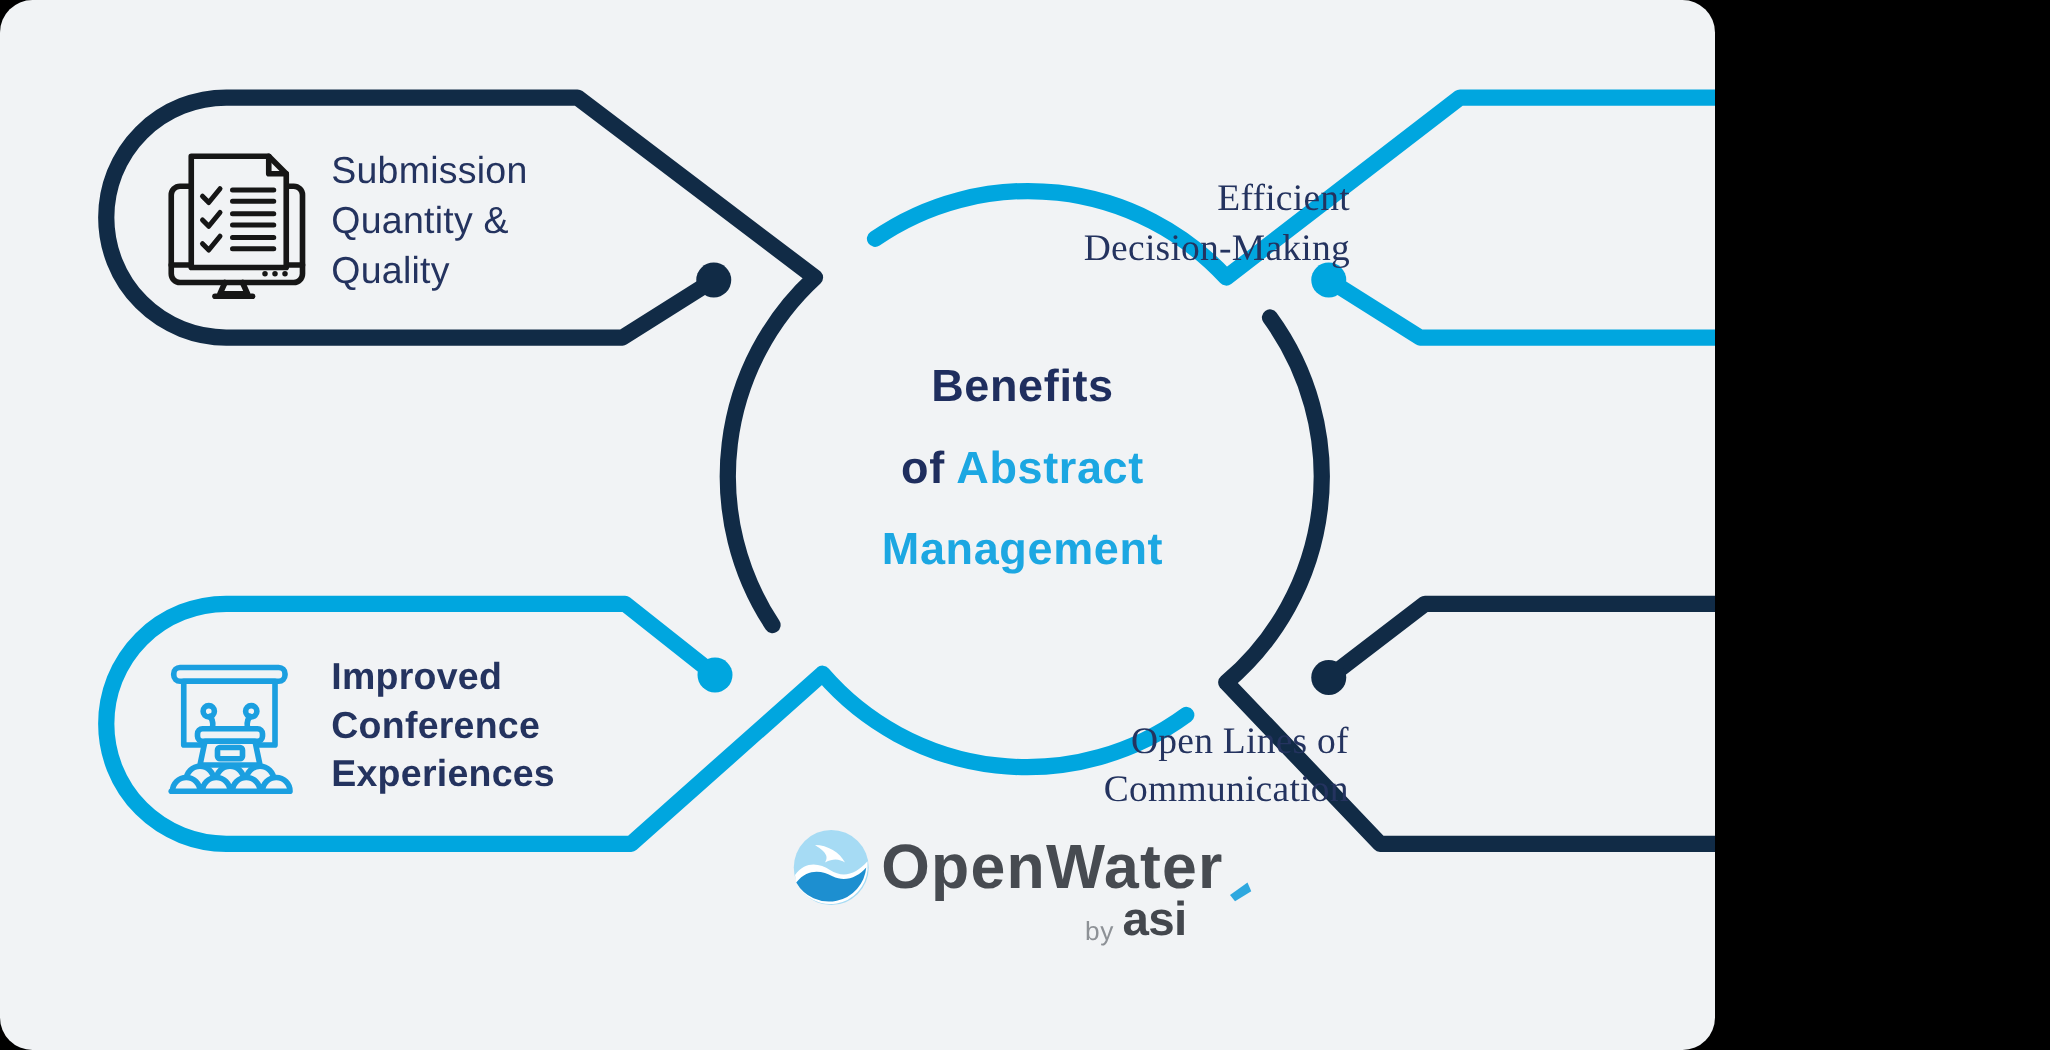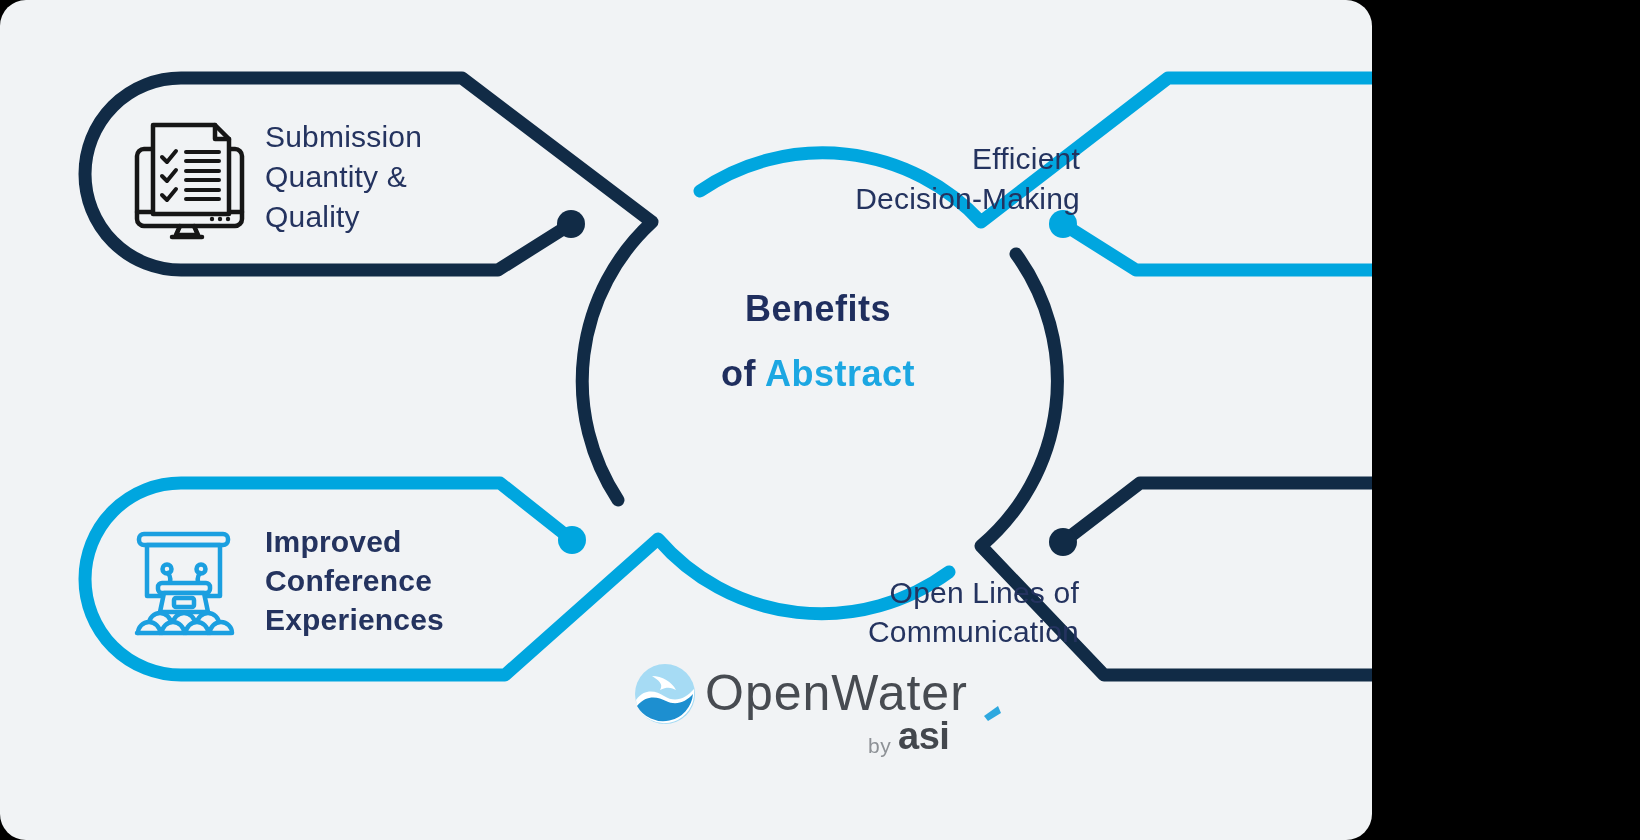--- a/index.html
+++ b/index.html
@@ -12,29 +12,29 @@
   .navy-stroke{stroke:#112B46;}
   .blue-stroke{stroke:#00A6DF;}
   .shape{fill:none;stroke-width:13;stroke-linejoin:round;stroke-linecap:round;}
   .icon{fill:none;stroke-width:4.5;stroke-linejoin:round;stroke-linecap:round;}
   .icon-thin{fill:none;stroke-width:4;stroke-linejoin:round;stroke-linecap:round;}
   .bgfill{fill:#F1F3F5;}
   .label{
     position:absolute;font-size:30px;line-height:40px;color:#24335F;
     white-space:pre-line;letter-spacing:0.2px;
   }
-  .label.right{text-align:right;}
+  .label.right{text-align:right;font-family:Liberation Serif, serif;}
   .title{
     position:absolute;left:568px;top:276px;width:500px;text-align:center;
     font-size:36px;line-height:65px;font-weight:bold;color:#1F2E5E;letter-spacing:0.5px;
   }
   .title .accent{color:#1CA7E2;}
   .logo-text{
     position:absolute;left:705px;top:664px;font-size:50px;color:#474B51;
-    letter-spacing:1px;font-weight:400;
+    letter-spacing:1px;font-weight:700;
   }
   .logo-by{
     position:absolute;left:868px;top:734px;font-size:21px;color:#8D9196;letter-spacing:0.5px;
   }
   .logo-asi{
     position:absolute;left:898px;top:715px;font-size:38px;font-weight:bold;
     color:#43474D;letter-spacing:-0.5px;
   }
 </style>
 </head>
@@ -138,19 +138,20 @@
   <div class="label" style="left:265px;top:522px;line-height:39px;font-weight:bold;">Improved
 Conference
 Experiences</div>
 
   <div class="label right" style="right:293px;top:542px;line-height:39px;margin-top:31px;">Open Lines of
 Communication</div>
 
   <div class="title">
     <div><span>Benefits</span></div>
     <div><span>of </span><span class="accent">Abstract</span></div>
+    <div><span class="accent">Management</span></div>
   </div>
 
   <div class="logo-text">OpenWater</div>
   <div class="logo-by">by</div>
   <div class="logo-asi">asi</div>
 
 </div>
 
 </body></html>

